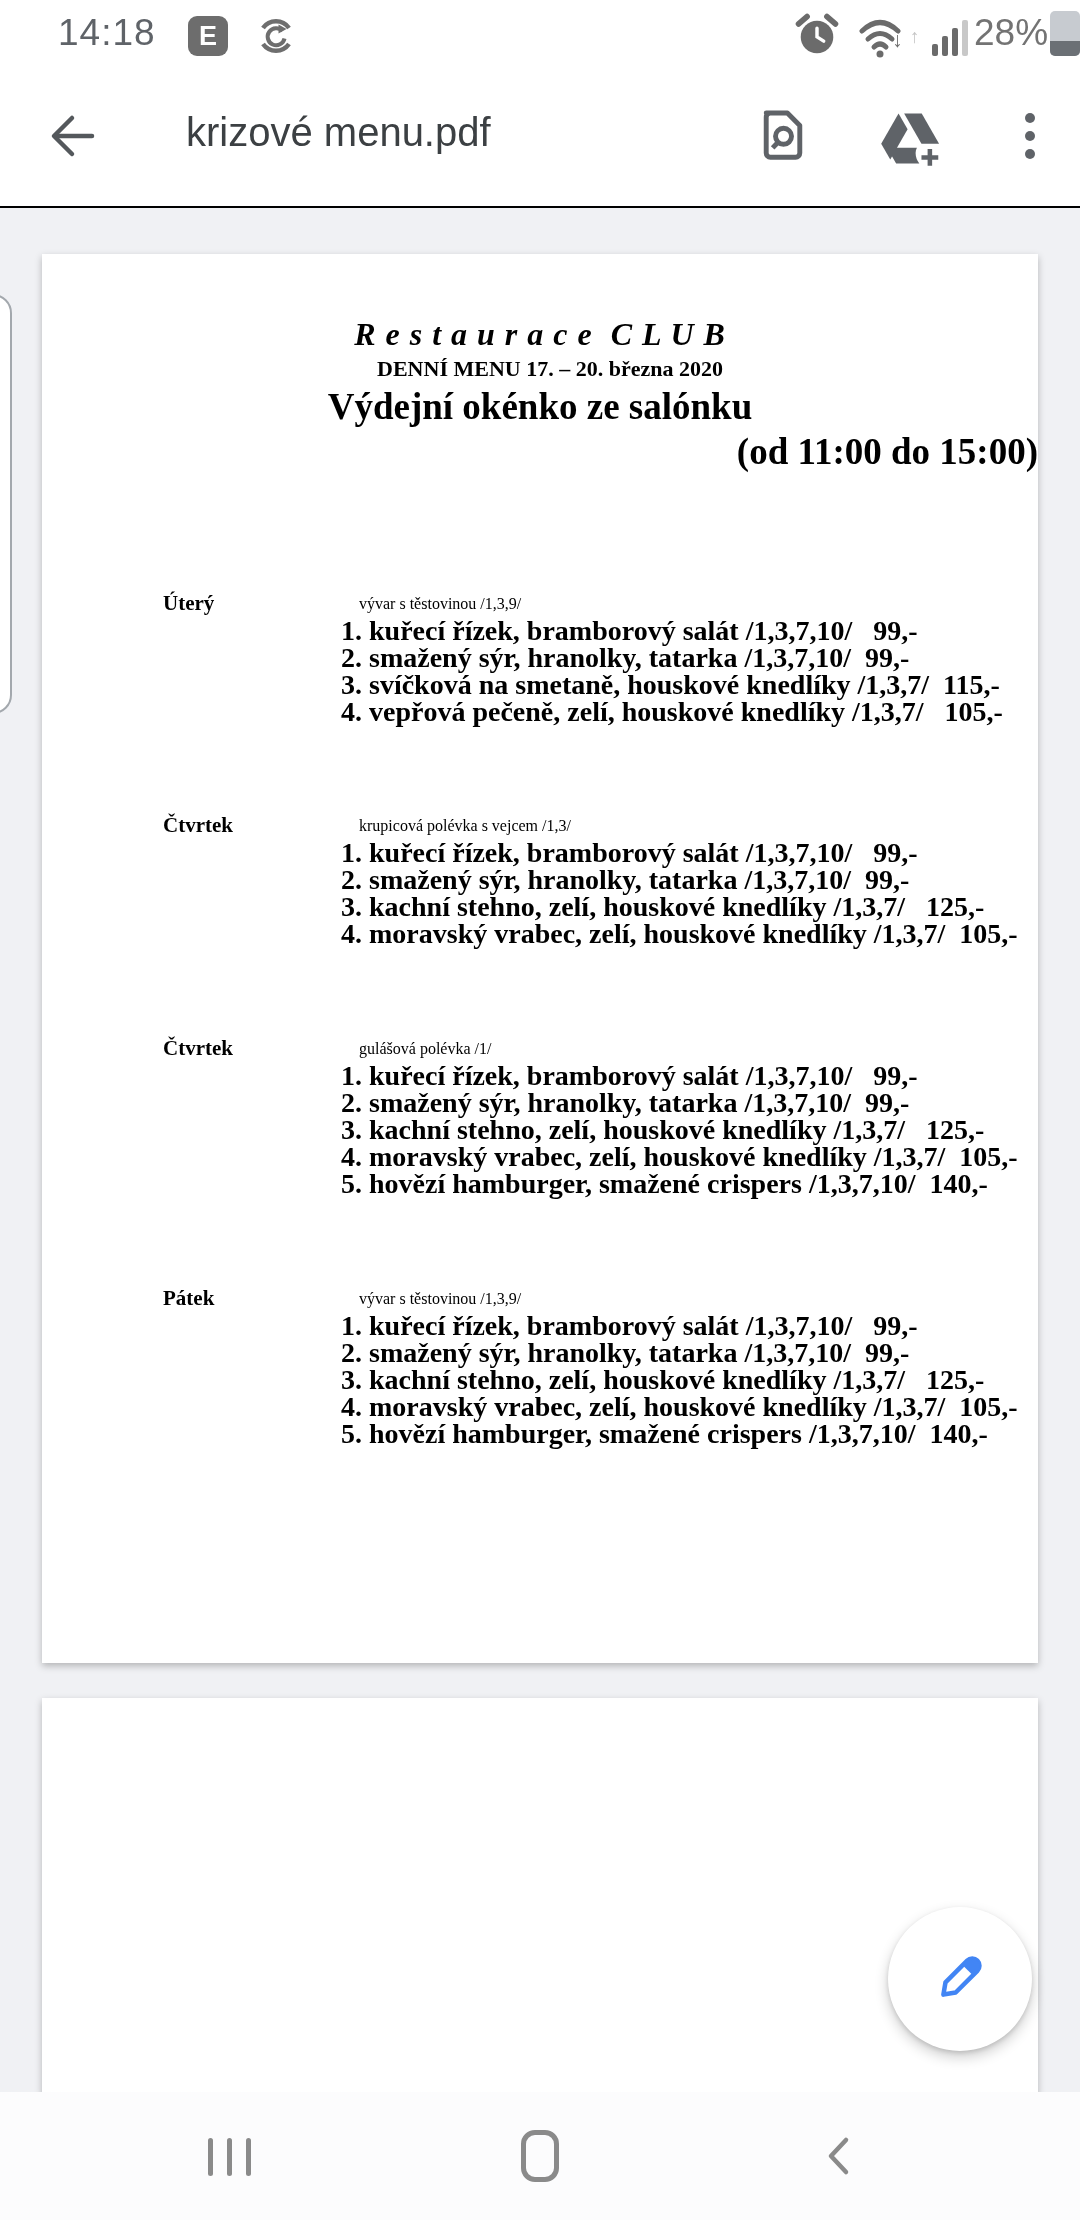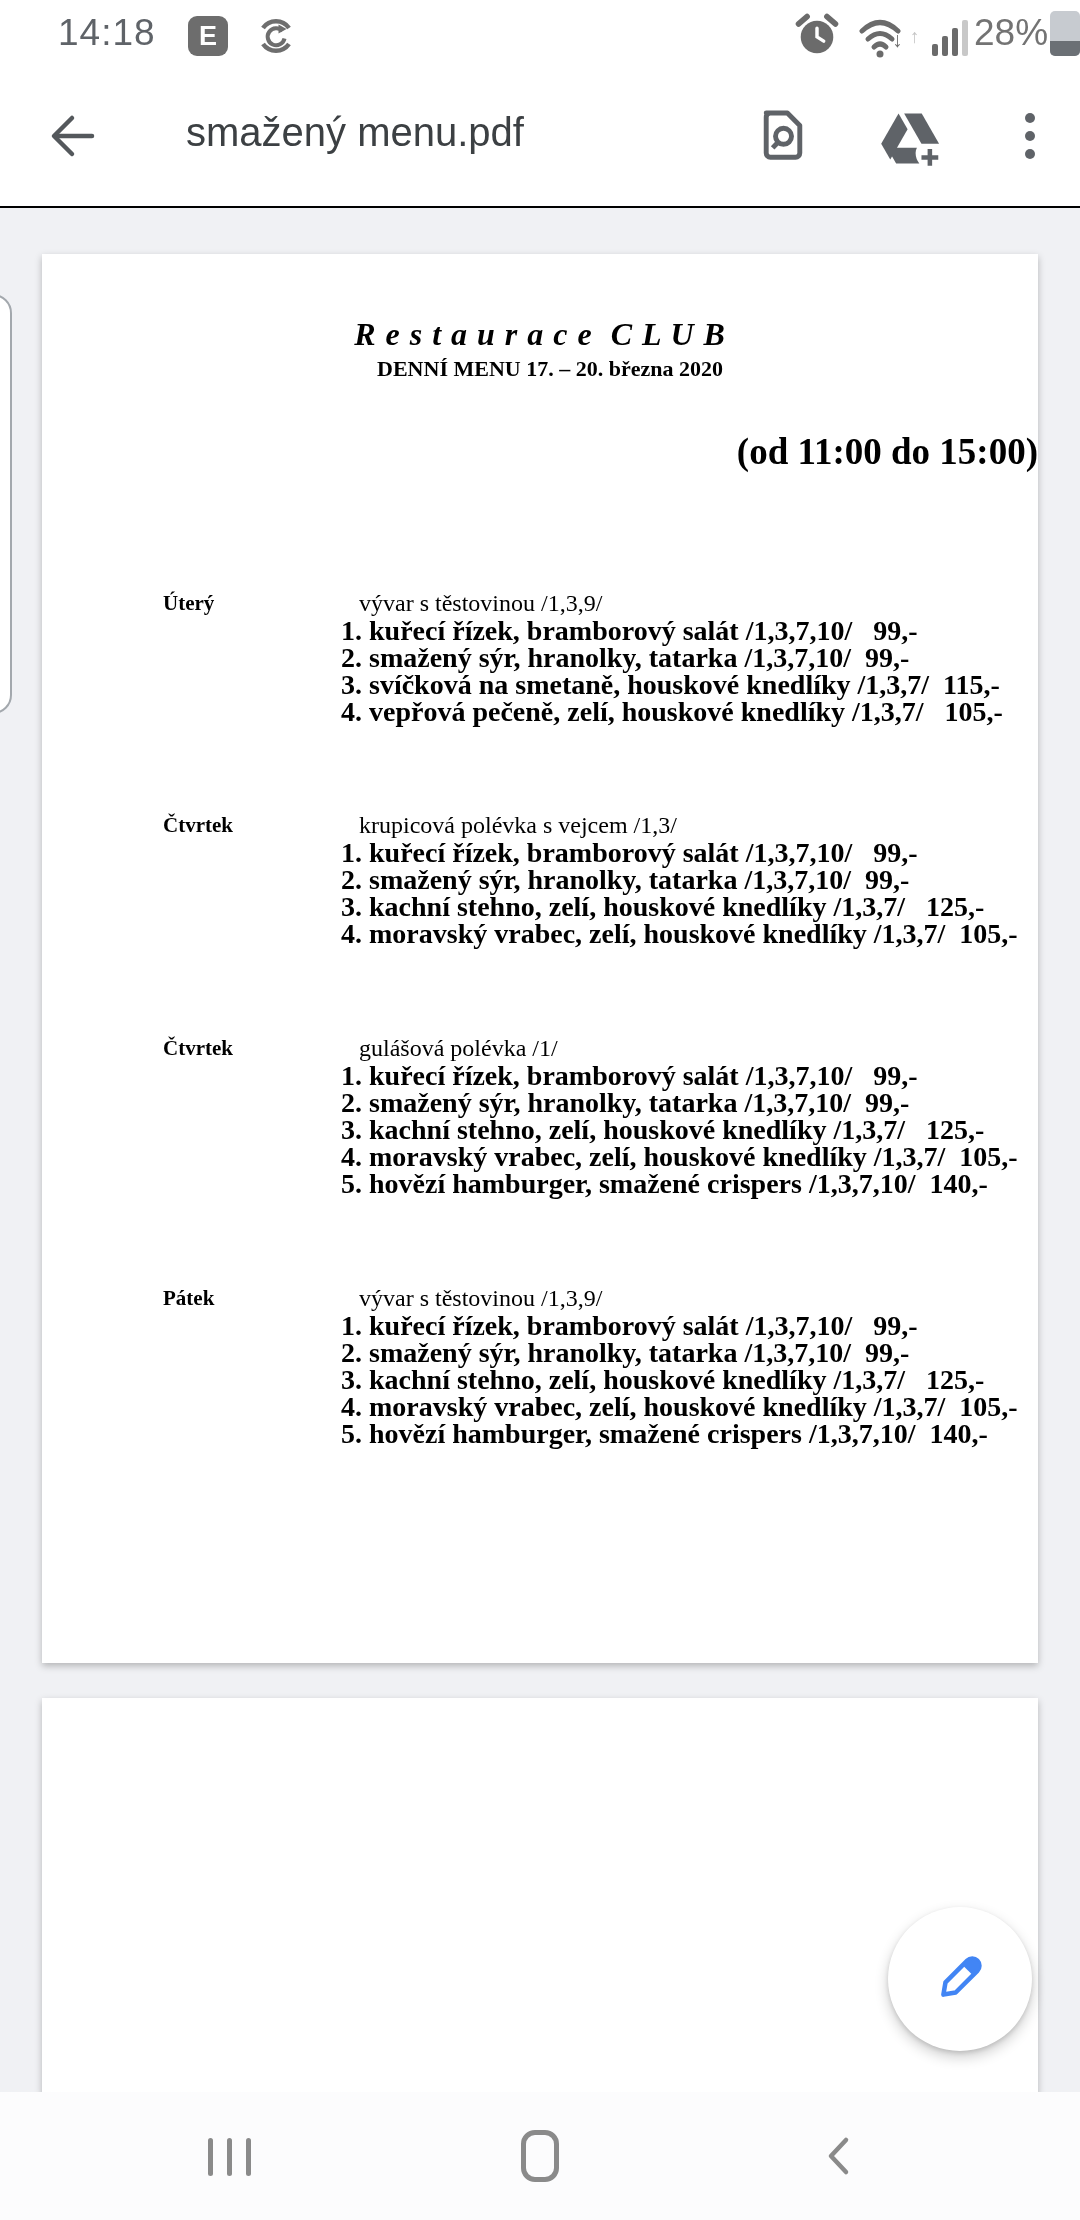--- a/index.html
+++ b/index.html
@@ -45,21 +45,21 @@
   .doc { font-family:"Liberation Serif", serif; color:#000; }
   .doc-title { position:absolute; top:62px; left:0; width:100%; text-align:center;
                font-style:italic; font-weight:bold; font-size:32px; letter-spacing:1px; white-space:pre; }
   .doc-sub { position:absolute; top:102px; left:0; width:100%; text-align:center; font-weight:bold; font-size:22px;padding-left:20px; }
   .doc-h1 { position:absolute; top:131px; left:0; width:100%; text-align:center; font-weight:bold; font-size:37px; }
   .doc-h2 { position:absolute; top:176px; left:0; width:100%; text-align:right; font-weight:bold; font-size:37px; }
 
   .day-block { position:absolute; left:0; width:100%;padding-left:45px; }
   .day-label { position:absolute; left:121px; top:0; font-weight:bold; font-size:21px; line-height:27px; }
   .day-lines { margin-left:254px; }
-  .soup-line { font-size:24px; line-height:27px; padding-left:18px; white-space:pre; }
+  .soup-line { font-size:16px; line-height:27px; padding-left:18px; white-space:pre; }
   .item-line { font-weight:bold; font-size:28px; line-height:27px; white-space:pre; }
 
   
   .nav-bar { position:absolute; top:2092px; left:0; width:1080px; height:128px; background:#fcfcfd; }
   .nav-recents { position:absolute; left:208px; top:46px; display:flex; gap:14px; cursor:pointer; }
   .nav-recents i { display:block; width:5px; height:38px; background:#8a8a8a; border-radius:3px; }
   .nav-home { position:absolute; left:521px; top:38px; width:38px; height:52px; border:5px solid #8a8a8a;
               border-radius:14px; cursor:pointer; }
   .nav-back { position:absolute; left:818px; top:42px; cursor:pointer; }
 </style>
@@ -109,21 +109,21 @@
     </div>
 </div>
 
 <div class="app-bar">
   <span class="ab-back">
     <svg width="52" height="52" viewBox="0 0 52 52" fill="none" stroke="#54585c" stroke-width="4.5" stroke-linecap="round" stroke-linejoin="round">
       <path d="M26 8 L8 26 L26 44"></path>
       <path d="M9 26 H46"></path>
     </svg>
   </span>
-  <div class="ab-title">smažený menu.pdf</div>
+  <div class="ab-title">krizové menu.pdf</div>
   <span class="ab-find">
     <svg width="62" height="62" viewBox="0 0 24 24" fill="none" stroke="#5f6368" stroke-width="1.9" stroke-linejoin="round">
       <path d="M5.5 3.5 h8.2 L18.5 8.3 v10.7 a1.6 1.6 0 0 1 -1.6 1.6 h-9.8 a1.6 1.6 0 0 1 -1.6 -1.6 v-13.9 a1.6 1.6 0 0 1 1.6 -1.6 z"></path>
       <circle cx="12.2" cy="12.5" r="3.1"></circle>
       <path d="M10 14.9 L8 17"></path>
     </svg>
   </span>
   <span class="ab-drive">
     <svg width="64" height="64" viewBox="0 0 24 24" fill="#5f6368">
       <path d="M7.7 3.6 L1.2 14.9 l3.4 5.9 6.5 -11.3 z"></path>
@@ -139,20 +139,21 @@
       <circle cx="30" cy="48" r="5"></circle>
     </svg>
   </span>
 </div>
 
 <div class="viewer">
 
   <div class="page page1 doc">
     <div class="doc-title">R e s t a u r a c e  C L U B</div>
     <div class="doc-sub">DENNÍ MENU 17. – 20. března 2020</div>
+    <div class="doc-h1">Výdejní okénko ze salónku</div>
     <div class="doc-h2">(od 11:00 do 15:00)</div>
 
     <div class="day-block" style="top:336px">
       <div class="day-label">Úterý</div>
       <div class="day-lines">
         <div class="soup-line">vývar s těstovinou /1,3,9/</div>
         <div class="item-line">1. kuřecí řízek, bramborový salát /1,3,7,10/   99,-</div>
         <div class="item-line">2. smažený sýr, hranolky, tatarka /1,3,7,10/  99,-</div>
         <div class="item-line">3. svíčková na smetaně, houskové knedlíky /1,3,7/  115,-</div>
         <div class="item-line">4. vepřová pečeně, zelí, houskové knedlíky /1,3,7/   105,-</div>

